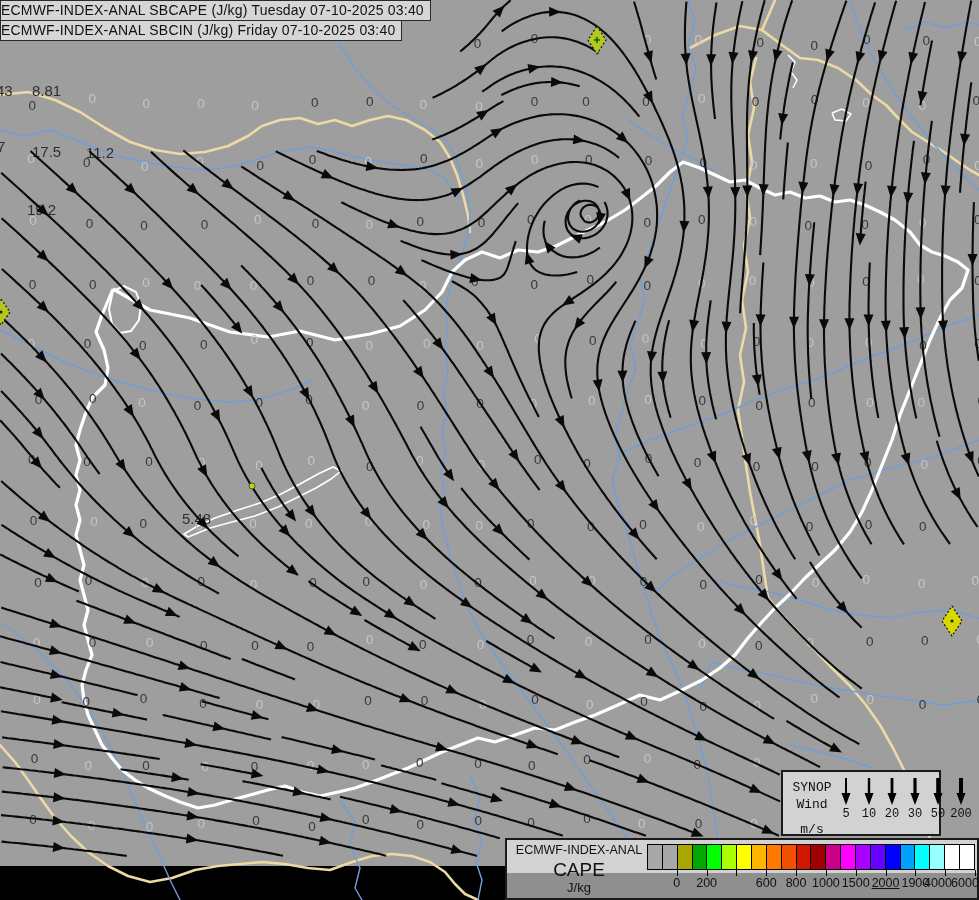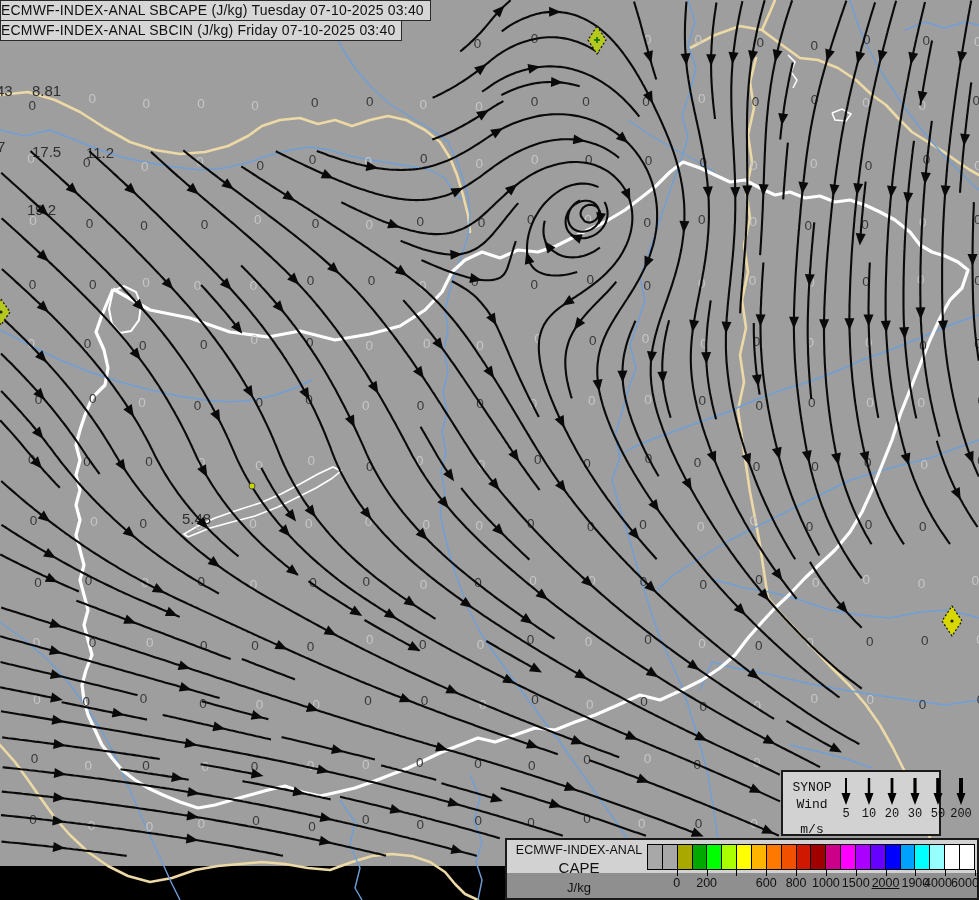--- a/index.html
+++ b/index.html
@@ -672,21 +672,21 @@
             <polygon points="7,29 2.5,17 11.5,17" fill="#000"></polygon>
           </svg>
           <span class="wspeed">200</span>
         </div>
       </div>
   </div>
 
   <div id="capelegend">
     <div id="cape-darkstrip"></div>
     <span class="ctxt" style="top:3px;font-size:12.5px">ECMWF-INDEX-ANAL</span>
-    <span class="ctxt" style="top:19px;font-size:15px">CAPE</span>
+    <span class="ctxt" style="top:19px;font-size:19px">CAPE</span>
     <span class="ctxt" style="top:40px;font-size:13px">J/kg</span>
     <div id="cape-bar">
         <div class="ccell" style="background: rgb(168, 168, 168);"></div>
         <div class="ccell" style="background: rgb(168, 168, 168);"></div>
         <div class="ccell" style="background: rgb(168, 168, 0);"></div>
         <div class="ccell" style="background: rgb(0, 168, 0);"></div>
         <div class="ccell" style="background: rgb(0, 255, 0);"></div>
         <div class="ccell" style="background: rgb(170, 255, 0);"></div>
         <div class="ccell" style="background: rgb(255, 255, 0);"></div>
         <div class="ccell" style="background: rgb(255, 180, 0);"></div>

